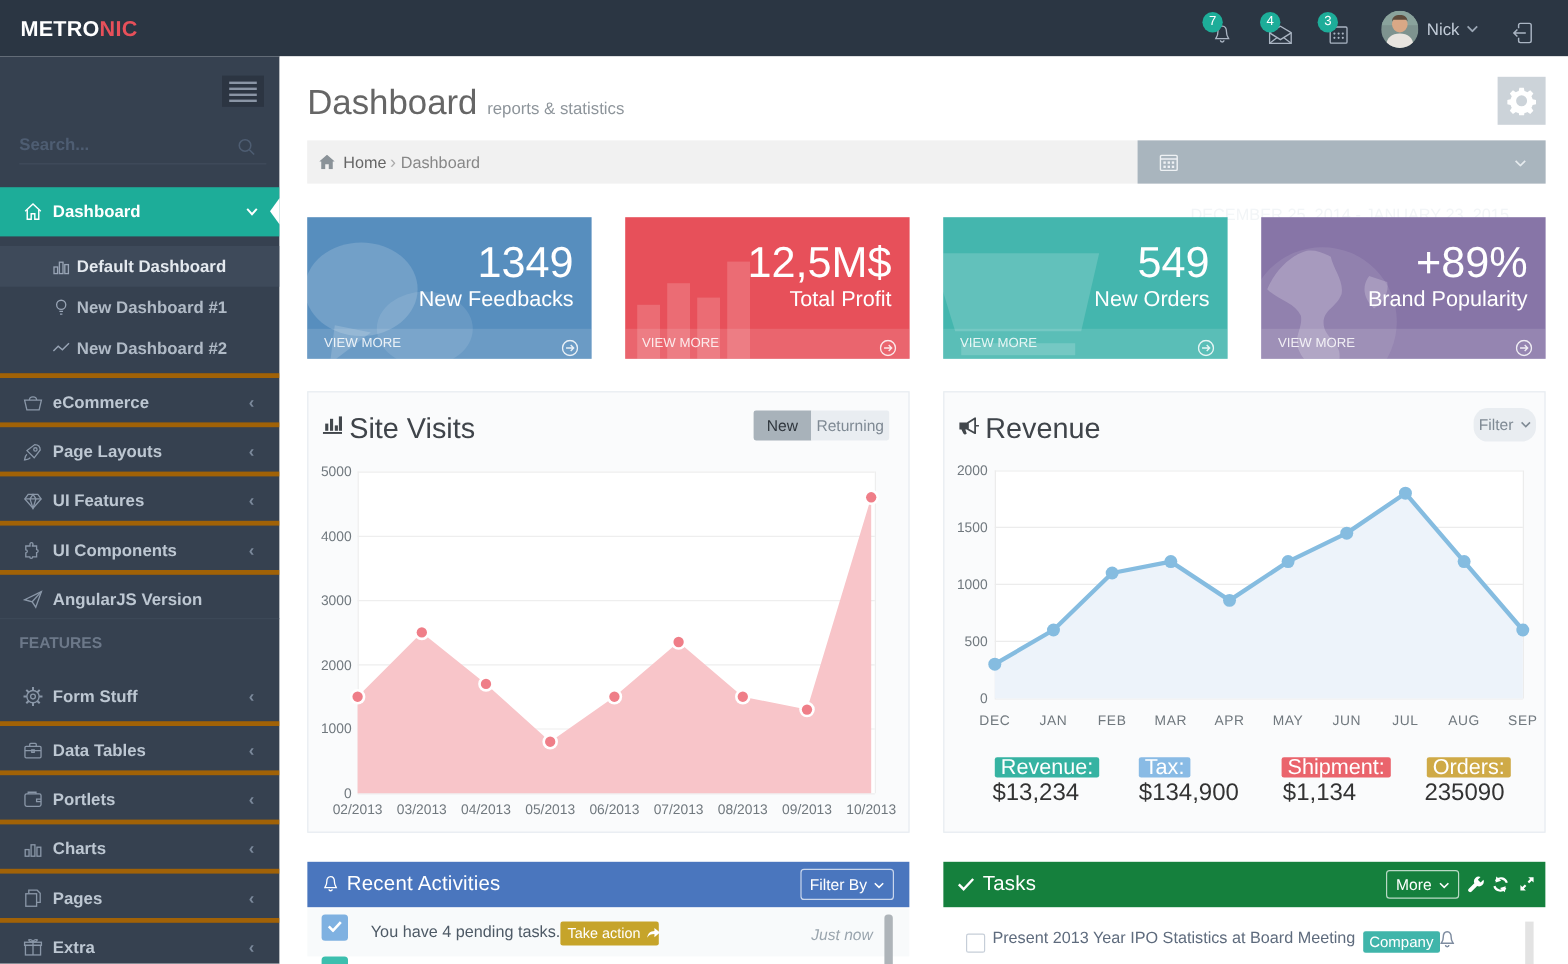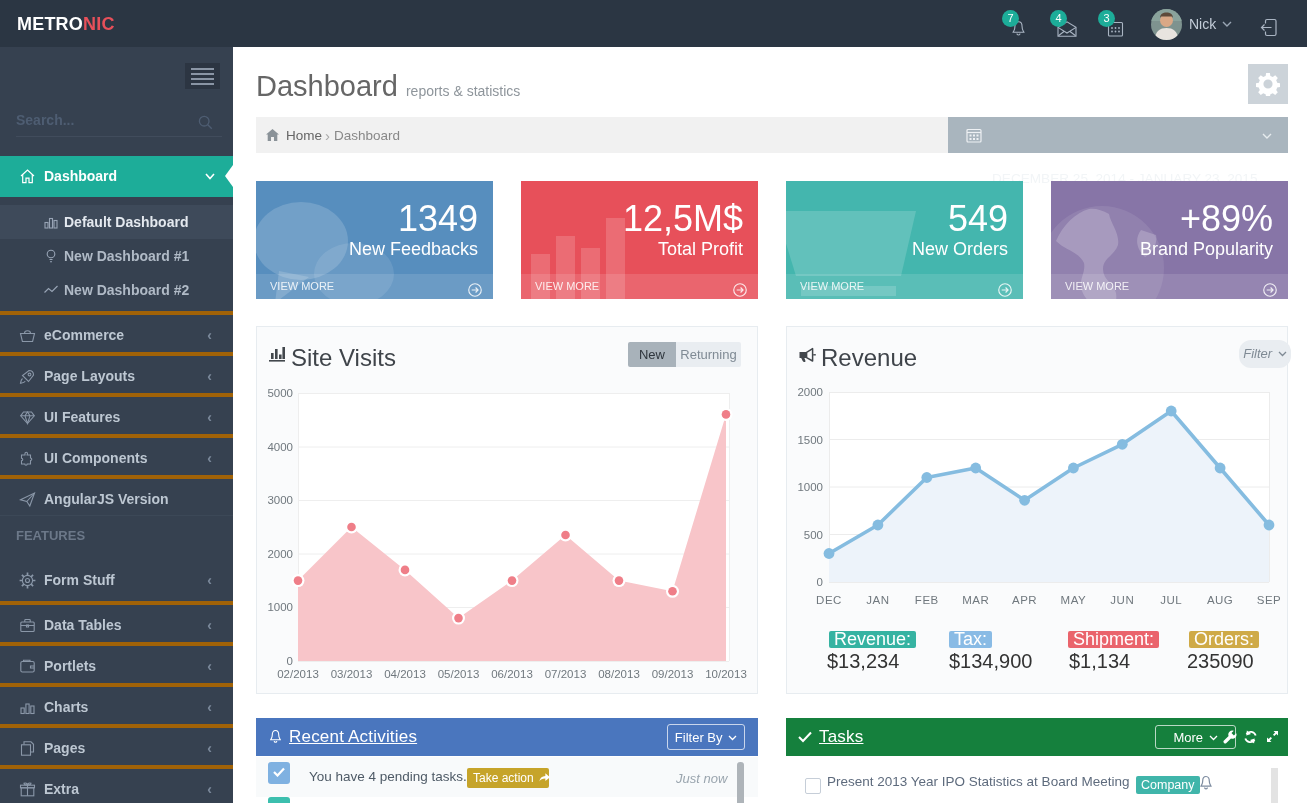--- a/index.html
+++ b/index.html
@@ -47,21 +47,21 @@
 .tile .foot { position:absolute; left:0; top:93px; width:237px; height:25px; background:rgba(255,255,255,.12); }
 .tile .vm { position:absolute; left:14px; top:99px; font-size:11px; color:rgba(255,255,255,.85); }
 .tile .circ { position:absolute; right:11px; top:102px; }
 .bgicon { position:absolute; opacity:1; }
 
 .portlet { position:absolute; width:502px; background:#fafbfc; border:1px solid #e7ecf0; }
 .ptitle { position:absolute; left:34px; top:17px; font-size:24px; color:#3f444a; }
 .hbtn { position:absolute; font-size:13px; text-align:center; }
 
 .boxhead { position:absolute; left:0; top:0; width:100%; height:38px; }
-.boxhead .cap { position:absolute; left:33px; top:9px; color:#fff; font-size:17px; font-weight:400; letter-spacing:.2px;text-decoration:underline; }
+.boxhead .cap { position:absolute; left:33px; top:9px; color:#fff; font-size:17px; font-weight:400; letter-spacing:.2px; }
 .hbtn-o { position:absolute; border:1px solid rgba(255,255,255,.7); border-radius:3px; color:#fff; font-size:13px; }
 .lab { border-radius:2px; color:#fff; position:absolute; height:17px; line-height:17px; font-size:18px; padding:0 5px; }
 </style>
 </head>
 <body>
 
 <div id="topbar">
   <div id="logo">METRO<span>NIC</span></div>
   <div class="badge" style="left:1002px; top:10px;">7</div>
   <div class="badge" style="left:1050px; top:10px;">4</div>
@@ -420,21 +420,21 @@
     </svg>
   </div>
 
   <div class="portlet" id="rv" style="left:553px; top:279px; height:368px;">
     <svg class="abs" style="left:11px; top:20px;" width="19" height="17" viewBox="0 0 19 17">
       <path fill="#42474c" d="M1.5 5 H8 V11 H6.4 L7.6 14.2 Q6 16 4.7 14 L3.2 11 H1.5 Z"></path>
       <path fill="none" stroke="#42474c" stroke-width="1.5" stroke-linejoin="round" d="M8.6 5.3 L14.6 1.6 V14 L8.6 10.7 Z"></path>
       <path stroke="#42474c" stroke-width="1.4" d="M15.2 7.8 H17.8"></path>
     </svg>
     <div class="ptitle">Revenue</div>
-    <div class="hbtn" style="left:452px; top:13px; width:52px; height:28px; background:#e9edf1; color:#7f8a94; line-height:28px; border-radius:12px;font-style:italic;">Filter <svg style="display:inline-block;vertical-align:1px;margin-left:2px;" width="9" height="6" viewBox="0 0 9 6" fill="none" stroke="#7f8a94" stroke-width="1.3">
+    <div class="hbtn" style="left:441px; top:13px; width:52px; height:28px; background:#e9edf1; color:#7f8a94; line-height:28px; border-radius:12px;">Filter <svg style="display:inline-block;vertical-align:1px;margin-left:2px;" width="9" height="6" viewBox="0 0 9 6" fill="none" stroke="#7f8a94" stroke-width="1.3">
           <path d="M1 1 L4.5 4.5 L8 1"></path>
         </svg></div>
     <svg class="abs" style="left:0; top:0;" width="502" height="368" viewBox="0 0 502 368" font-family="Liberation Sans, sans-serif">
       <rect x="42" y="65" width="440" height="190" fill="#ffffff"></rect>
       <g stroke="#ececec" stroke-width="1">
         <path d="M42 65.5 H482 M42 112.5 H482 M42 160 H482 M42 207.5 H482"></path>
         <path d="M42.5 65 V255 M482.5 65 V255 M42 255.5 H482"></path>
       </g>
       <polygon points="42,226.5 90.9,198 139.8,150.5 188.7,141 237.6,173.3 286.4,141 335.3,117.3 384.2,84 433.1,141 482,198 482,255 42,255" fill="#edf3fa"></polygon>
       <polyline points="42,226.5 90.9,198 139.8,150.5 188.7,141 237.6,173.3 286.4,141 335.3,117.3 384.2,84 433.1,141 482,198" fill="none" stroke="#85bce0" stroke-width="3.6" stroke-linejoin="round"></polyline>
@@ -507,21 +507,21 @@
     <div class="abs" style="left:481px; top:44px; width:7px; height:55px; background:#aeb4b9; border-radius:3px;"></div>
     <div class="abs" style="left:12px; top:79px; width:22px; height:10px; background:#3cbfae; border-radius:3px 3px 0 0;"></div>
   </div>
 
   <div class="portlet" id="tk" style="left:553px; top:671px; height:86px; background:#fff; border:none; overflow:hidden;">
     <div class="boxhead" style="background:#15803d;">
       <svg class="abs" style="left:12px; top:13px;" width="14" height="12" viewBox="0 0 14 12" fill="none" stroke="#fff" stroke-width="2">
           <path d="M1 6 L5 10 L13 1.5"></path>
         </svg>
       <span class="cap">Tasks</span>
-      <div class="hbtn-o" style="left:369px; top:7px; width:81px; height:24px; line-height:24px; text-align:center;">More <svg style="display:inline-block;vertical-align:1px;margin-left:2px;" width="9" height="6" viewBox="0 0 9 6" fill="none" stroke="#fff" stroke-width="1.3">
+      <div class="hbtn-o" style="left:369px; top:7px; width:61px; height:24px; line-height:24px; text-align:center;">More <svg style="display:inline-block;vertical-align:1px;margin-left:2px;" width="9" height="6" viewBox="0 0 9 6" fill="none" stroke="#fff" stroke-width="1.3">
             <path d="M1 1 L4.5 4.5 L8 1"></path>
           </svg></div>
       <svg class="abs" style="left:437px; top:12px;" width="14" height="14" viewBox="0 0 14 14" fill="#fff">
         <path d="M13.2 3.2 A4 4 0 0 1 8 8.4 L3.4 13 A1.4 1.4 0 0 1 1 10.6 L5.6 6 A4 4 0 0 1 10.8 0.8 L8.5 3.1 L10.9 5.5 Z"></path>
       </svg>
       <svg class="abs" style="left:457px; top:12px;" width="15" height="14" viewBox="0 0 15 14">
         <g fill="none" stroke="#fff" stroke-width="1.8">
           <path d="M12.7 5.6 A5.3 5.3 0 0 0 3.4 4.0"></path>
           <path d="M2.3 8.4 A5.3 5.3 0 0 0 11.6 10.0"></path>
         </g>

